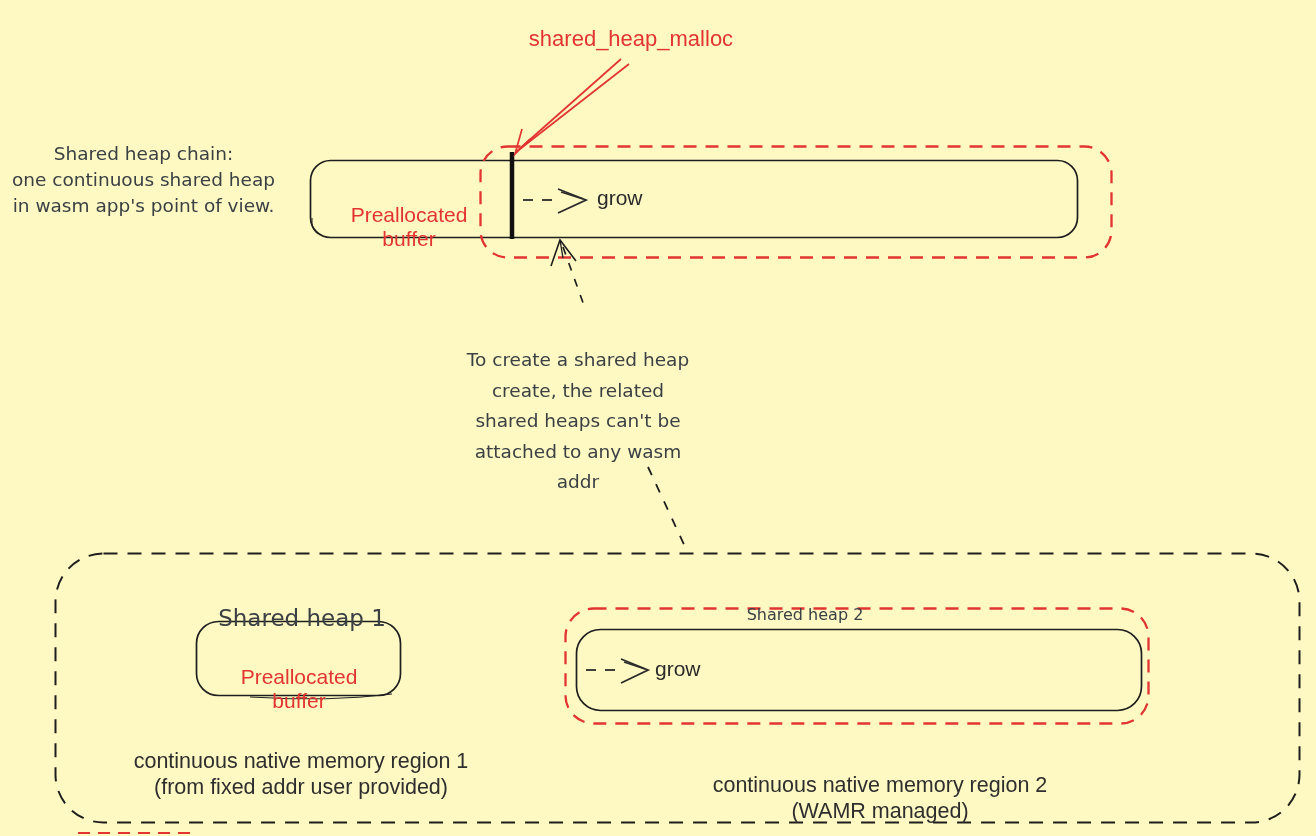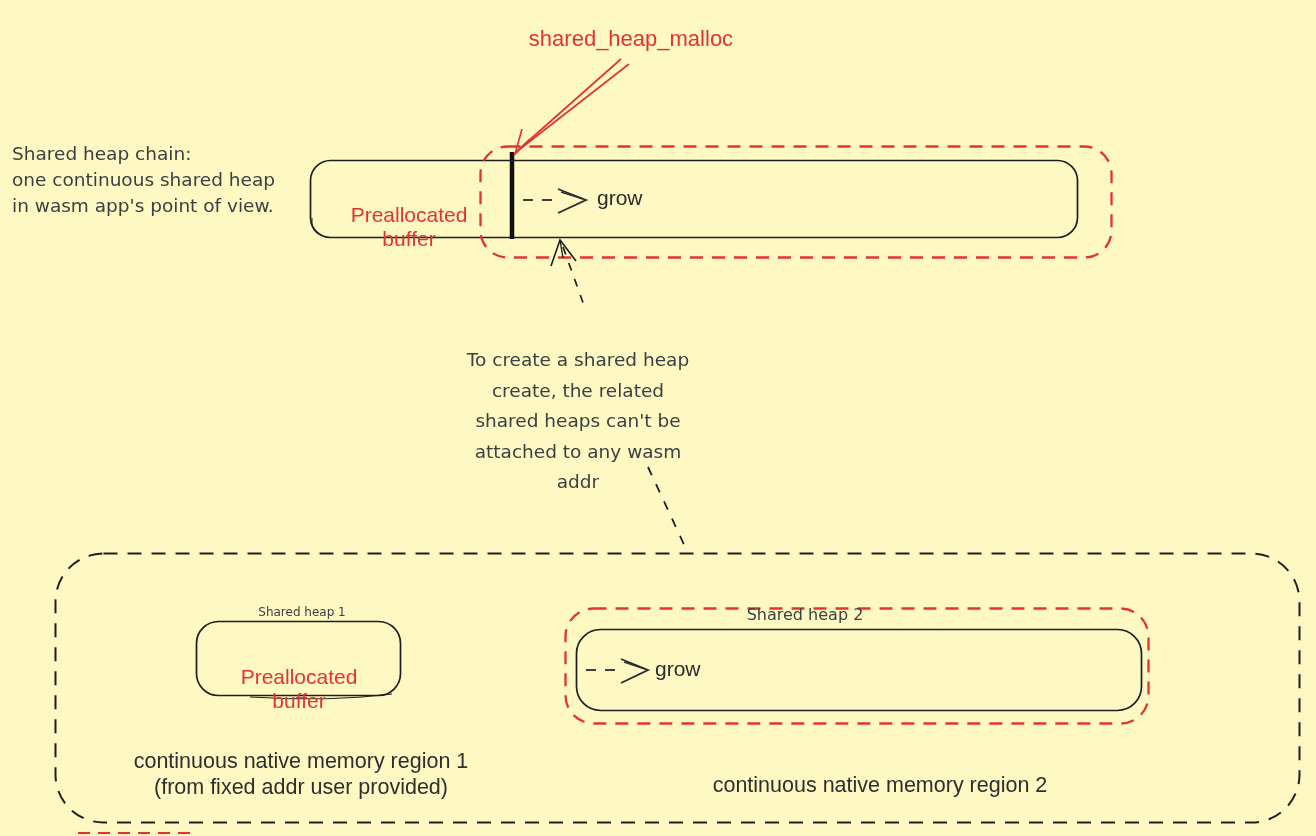--- a/index.html
+++ b/index.html
@@ -1,30 +1,30 @@
 <!DOCTYPE html>
 <html><head>
 <meta charset="utf-8">
 <style>
   html,body{margin:0;padding:0;background:#FCF8E3;}
   #canvas{position:relative;width:1316px;height:836px;background:#fef9c3;overflow:hidden;
           font-family:"DejaVu Sans",sans-serif;}
   #strokes{position:absolute;left:0;top:0;width:1316px;height:836px;}
-  .txt{position:absolute;white-space:nowrap;}
+  .txt{position:absolute;white-space:nowrap;text-align:center;}
   .center{text-align:center;margin-top:28px;}
   .lato{font-family:"DejaVu Sans",sans-serif;color:#3B4045;font-size:18.5px;}
   .arial{font-family:"Liberation Sans",sans-serif;color:#2E2E2E;}
   .red{color:#E23430;}
   .t-malloc{left:514px;top:26px;width:234px;font-family:"Liberation Sans",sans-serif;
             font-size:22px;color:#E23430;text-align:center;}
   .t-caption{left:12px;top:141px;line-height:25.8px;}
   .t-note{left:437px;top:317px;width:282px;line-height:30.5px;}
   .t-prealloc-top{left:320px;top:175px;width:178px;font-size:21px;line-height:24px;}
   .t-grow-top{left:597px;top:186px;font-size:21px;color:#2B2B2B;}
-  .t-heap1-title{left:211px;top:577px;width:182px;font-size:12px;}
+  .t-heap1-title{left:211px;top:577px;width:182px;font-size:23px;}
   .t-heap1-buffer{left:199px;top:637px;width:200px;font-size:21px;line-height:24px;}
   .t-heap1-cap{left:118px;top:720px;width:366px;font-size:21.5px;line-height:26px;color:#2E2E2E;}
   .t-heap2-title{left:714px;top:577px;width:182px;font-size:16px;}
   .t-grow-2{left:655px;top:657px;font-size:21px;color:#2B2B2B;}
   .t-heap2-cap{left:697px;top:744px;width:366px;font-size:21.5px;line-height:26px;color:#2E2E2E;}
   .line{display:block;}
 </style>
 </head>
 <body>
 
@@ -102,15 +102,16 @@
   </div>
   <div class="txt t-heap1-cap arial center">
     <span class="line">continuous native memory region 1</span>
     <span class="line">(from fixed addr user provided)</span>
   </div>
 
   <div class="txt t-heap2-title lato center">Shared heap 2</div>
   <div class="txt t-grow-2 arial">grow</div>
   <div class="txt t-heap2-cap arial center">
     <span class="line">continuous native memory region 2</span>
+    <span class="line">(WAMR managed)</span>
   </div>
 
 </div>
 
 </body></html>

